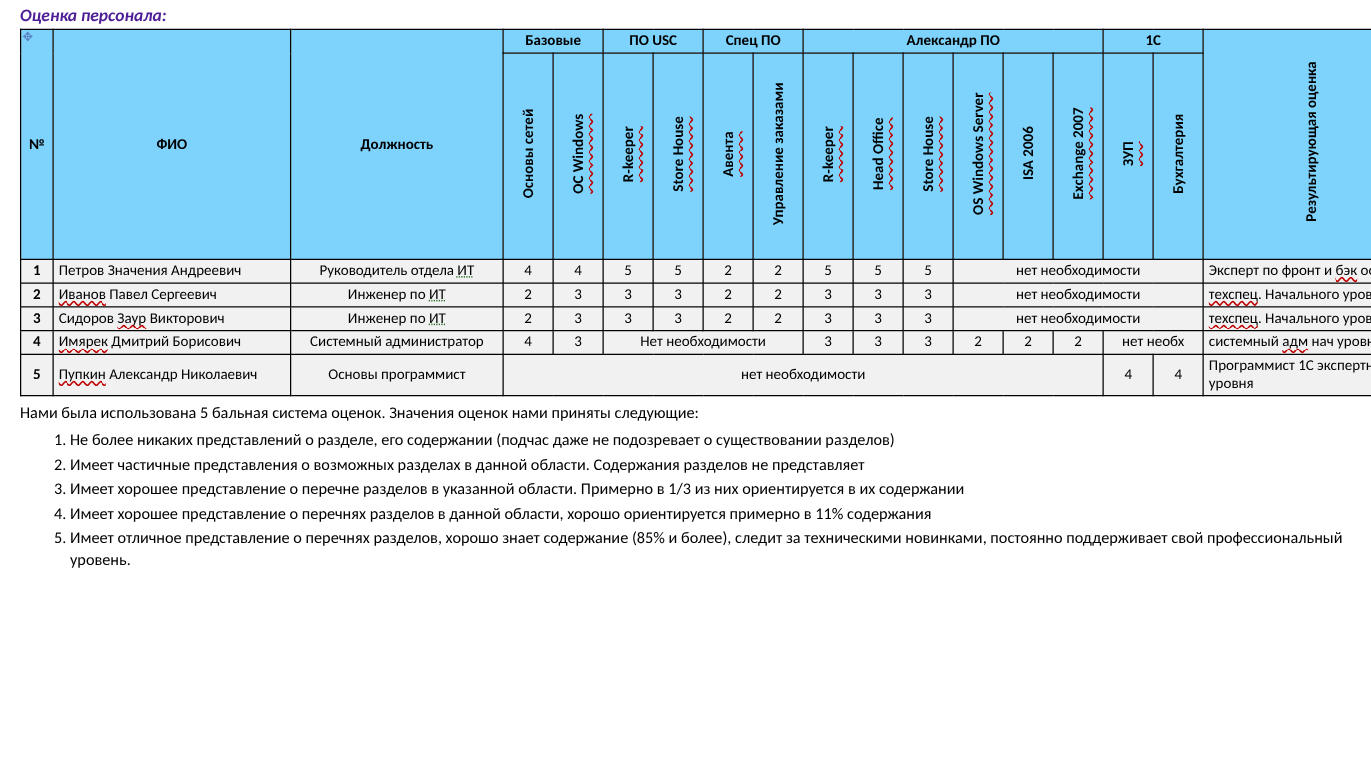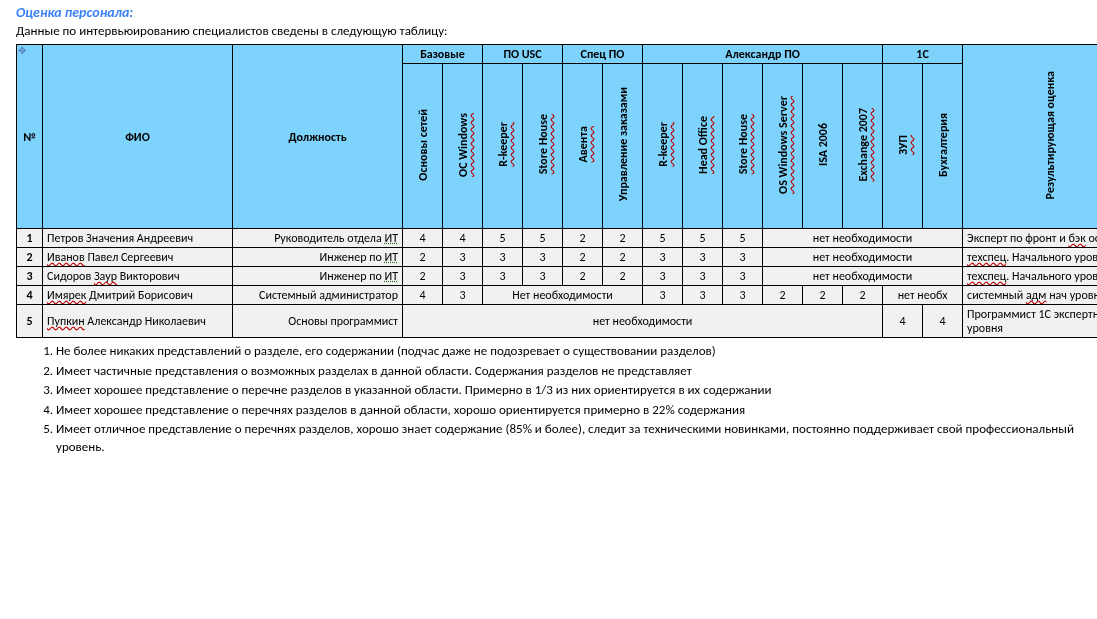--- a/index.html
+++ b/index.html
@@ -8,21 +8,21 @@
     background: #fff;
     font-family: Calibri, Arial, sans-serif;
     font-size: 13px;
     color: #000;
   }
   .page {
     padding: 4px 16px 12px 16px;
     width: 1065px;
   }
   .title {
-    color: #3b82f6;
+    color: #4c1d95;
     font-weight: bold;
     font-style: italic;
     font-size: 14px;
     margin: 0 0 2px 0;
   }
   .intro {
     margin: 0 0 6px 0;
   }
   .anchor {
     position: absolute;
@@ -64,38 +64,37 @@
   .vtext {
     writing-mode: vertical-rl;
     transform: rotate(180deg);
     white-space: nowrap;
     display: inline-block;
     font-weight: bold;
     font-size: 12px;
   }
   .num    { text-align: center; font-weight: bold; background:#ededed; }
   .fio    { text-align: left; vertical-align: bottom; background:#ededed; }
-  .pos    { text-align: right; background:#ededed; }
+  .pos    { text-align: center; background:#ededed; }
   .score  { text-align: center; background:#ededed; }
   .merge  { text-align: center; background:#ededed; white-space:nowrap; }
   .res    { text-align: left;  background:#ededed; }
 
   .spell { text-decoration: underline wavy #c00000; text-decoration-skip-ink: none; }
   .abbr  { text-decoration: underline dotted #2a6f2a; }
 
   .after { margin: 6px 0 6px 0; }
   ol.legend { margin: 4px 0 0 40px; padding: 0; }
   ol.legend li { margin: 2px 0; line-height: 1.35; }
 </style>
 </head>
 <body>
 
 <div class="page">
   <p class="title">Оценка персонала:</p>
-  <p class="intro">Данные по интервьюированию специалистов сведены в следующую таблицу:</p>
 
   <div class="tbl-wrap">
     <span class="anchor">✥</span>
 
     <table class="grid">
       <colgroup>
         <col class="c-num">
           <col class="c-fio">
           <col class="c-pos">
         <col class="c-skill">
@@ -214,20 +213,21 @@
             <td class="pos">Основы программист</td>
             <td class="merge" colspan="12">нет необходимости</td>
             <td class="score">4</td>
             <td class="score">4</td>
             <td class="res">Программист 1С экспертного уровня</td>
           </tr>
         </tbody>
     </table>
   </div>
 
+  <p class="after">Нами была использована 5 бальная система оценок. Значения оценок нами приняты следующие:</p>
   <ol class="legend" id="legend">
       <li>Не более никаких представлений о разделе, его содержании (подчас даже не подозревает о существовании разделов)</li>
       <li>Имеет частичные представления о возможных разделах в данной области. Содержания разделов не представляет</li>
       <li>Имеет хорошее представление о перечне разделов в указанной области. Примерно в 1/3 из них ориентируется в их содержании</li>
-      <li>Имеет хорошее представление о перечнях разделов в данной области, хорошо ориентируется примерно в 22% содержания</li>
+      <li>Имеет хорошее представление о перечнях разделов в данной области, хорошо ориентируется примерно в 11% содержания</li>
       <li>Имеет отличное представление о перечнях разделов, хорошо знает содержание (85% и более), следит за техническими новинками, постоянно поддерживает свой профессиональный уровень.</li>
     </ol>
 </div>
 
 </body></html>

